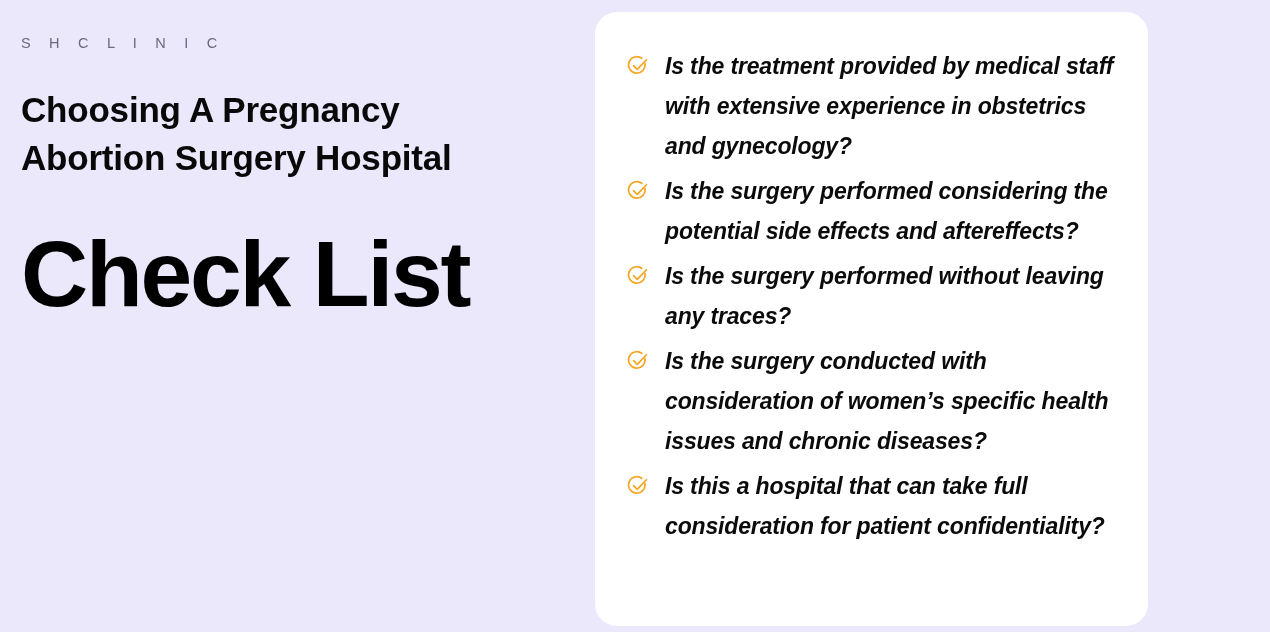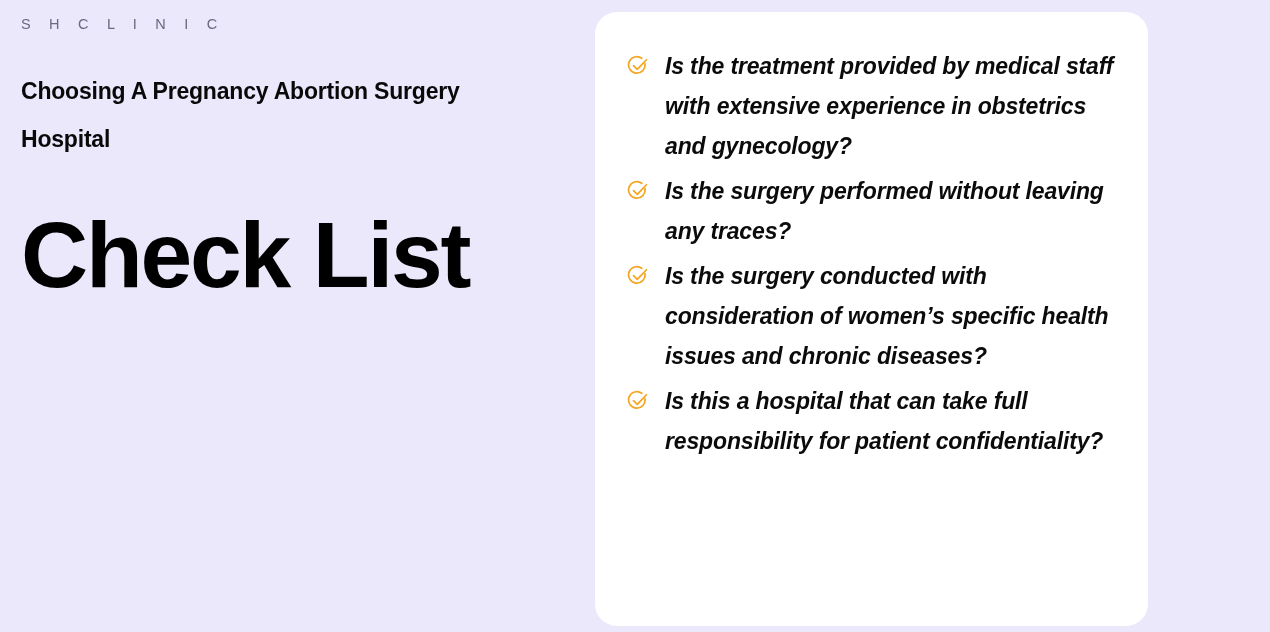--- a/index.html
+++ b/index.html
@@ -21,33 +21,33 @@
   }
 
   
   .left-panel {
     position: absolute;
     left: 0;
     top: 0;
     width: 595px;
     height: 444px;
     box-sizing: border-box;
-    padding: 14px 20px 0 21px;
+    padding: 33px 20px 0 21px;
   }
   .brand {
     font-size: 14.5px;
     font-weight: 400;
     letter-spacing: 7.2px;
     color: #6c6880;
     line-height: 20px;
     white-space: nowrap;
   }
   .subtitle {
     margin-top: 33px;
-    font-size: 23px;
+    font-size: 35px;
     font-weight: 700;
     color: #090909;
     line-height: 48px;
     letter-spacing: -0.2px;
     max-width: 470px;
   }
   .main-title {
     margin-top: 44px;
     font-size: 93px;
     font-weight: 800;
@@ -121,36 +121,45 @@
         </span>
         <span>Is the treatment provided by medical staff with extensive experience in obstetrics and gynecology?</span>
       </li>
       <li class="check-item">
         <span class="check-icon">
           <svg viewBox="0 0 24 24" fill="none" xmlns="http://www.w3.org/2000/svg">
             <path d="M21.2 5.2 L11.2 15.6 L7.1 11.7" stroke="#f5a623" stroke-width="1.9" stroke-linecap="round" stroke-linejoin="round"></path>
             <path d="M19.6 9.4 A9 9 0 1 1 16.1 3.6" stroke="#f5a623" stroke-width="1.9" stroke-linecap="round" fill="none"></path>
           </svg>
         </span>
+        <span>Is the surgery performed considering the potential side effects and aftereffects?</span>
+      </li>
+      <li class="check-item">
+        <span class="check-icon">
+          <svg viewBox="0 0 24 24" fill="none" xmlns="http://www.w3.org/2000/svg">
+            <path d="M21.2 5.2 L11.2 15.6 L7.1 11.7" stroke="#f5a623" stroke-width="1.9" stroke-linecap="round" stroke-linejoin="round"></path>
+            <path d="M19.6 9.4 A9 9 0 1 1 16.1 3.6" stroke="#f5a623" stroke-width="1.9" stroke-linecap="round" fill="none"></path>
+          </svg>
+        </span>
         <span>Is the surgery performed without leaving any traces?</span>
       </li>
       <li class="check-item">
         <span class="check-icon">
           <svg viewBox="0 0 24 24" fill="none" xmlns="http://www.w3.org/2000/svg">
             <path d="M21.2 5.2 L11.2 15.6 L7.1 11.7" stroke="#f5a623" stroke-width="1.9" stroke-linecap="round" stroke-linejoin="round"></path>
             <path d="M19.6 9.4 A9 9 0 1 1 16.1 3.6" stroke="#f5a623" stroke-width="1.9" stroke-linecap="round" fill="none"></path>
           </svg>
         </span>
         <span>Is the surgery conducted with consideration of women’s specific health issues and chronic diseases?</span>
       </li>
       <li class="check-item">
         <span class="check-icon">
           <svg viewBox="0 0 24 24" fill="none" xmlns="http://www.w3.org/2000/svg">
             <path d="M21.2 5.2 L11.2 15.6 L7.1 11.7" stroke="#f5a623" stroke-width="1.9" stroke-linecap="round" stroke-linejoin="round"></path>
             <path d="M19.6 9.4 A9 9 0 1 1 16.1 3.6" stroke="#f5a623" stroke-width="1.9" stroke-linecap="round" fill="none"></path>
           </svg>
         </span>
-        <span>Is this a hospital that can take full responsibility for patient confidentiality?</span>
+        <span>Is this a hospital that can take full consideration for patient confidentiality?</span>
       </li>
     </ul>
   </div>
 
 </div>
 
 </body></html>

